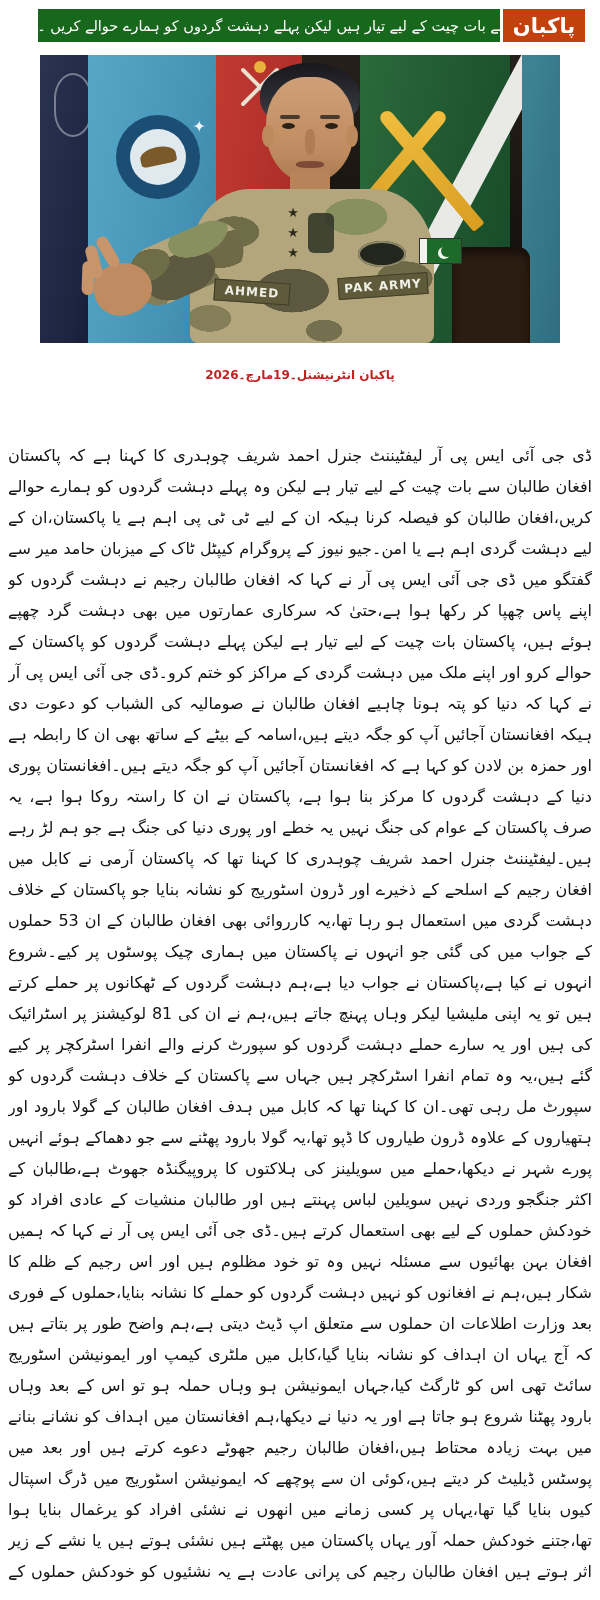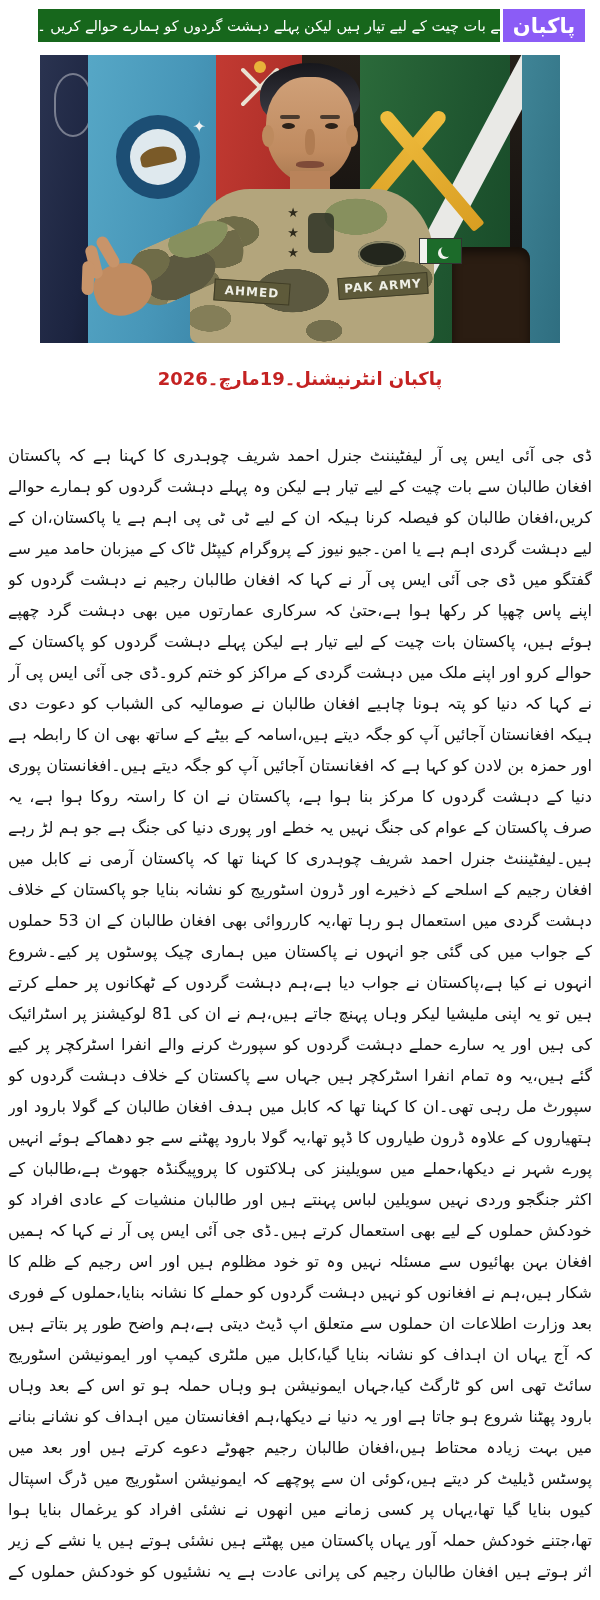--- a/index.html
+++ b/index.html
@@ -4,21 +4,21 @@
 <style>
   html,body{margin:0;padding:0;background:#ffffff;}
   .page{position:relative;width:600px;height:1600px;background:#ffffff;overflow:hidden;
         font-family:"DejaVu Sans",sans-serif;}
 
   
   .header{position:absolute;top:9px;left:0;right:0;height:33px;}
   .headline-bar{position:absolute;left:38px;right:100px;top:0;bottom:0;background:#17671c;
         color:#ffffff;display:flex;align-items:center;justify-content:center;direction:rtl;
         font-size:14.5px;white-space:nowrap;overflow:hidden;padding:0 4px;}
-  .brand{position:absolute;right:15px;width:82px;top:0;bottom:0;background:#8b5cf6;color:#ffffff;
+  .brand{position:absolute;right:15px;width:82px;top:0;bottom:0;background:#c2410c;color:#ffffff;
         font-weight:bold;font-size:21px;display:flex;align-items:center;justify-content:center;direction:rtl;}
 
   
   .photo{position:absolute;left:40px;top:55px;width:520px;height:288px;margin:0;overflow:hidden;
         background:linear-gradient(180deg,#26201a 0%,#171310 60%,#100d0a 100%);}
   .flag{position:absolute;top:0;bottom:0;}
   .flag-navy{left:0;width:62px;background:linear-gradient(100deg,#2a3350 0%,#1c2440 70%,#141a30 100%);}
   .navy-emblem{position:absolute;left:14px;top:18px;width:34px;height:60px;border:2px solid rgba(255,255,255,.55);
         border-radius:50%/40%;opacity:.7;}
   .flag-paf{left:48px;width:128px;background:linear-gradient(100deg,#56a7c6 0%,#4796b8 60%,#3c86a8 100%);}
@@ -84,21 +84,21 @@
         border-radius:50%;box-shadow:inset 0 0 0 2px #8e8a6a;}
   .pk-flag-patch{position:absolute;left:288px;top:176px;width:34px;height:24px;background:#1c6b2a;
         border-left:7px solid #f2f2ee;box-shadow:0 0 0 1px #333;}
   .pk-crescent{position:absolute;right:8px;top:6px;width:12px;height:12px;border-radius:50%;
         box-shadow:-3px 2px 0 0 #f2f2ee;}
   .chest-badge{position:absolute;left:176px;top:150px;width:26px;height:40px;background:#2e3226;
         border-radius:6px;opacity:.85;}
 
   
   .dateline{position:absolute;top:368px;left:0;right:0;text-align:center;direction:rtl;
-        color:#c42222;font-weight:bold;font-size:18px;}
+        color:#c42222;font-weight:bold;font-size:12px;}
 
   
   .article{position:absolute;top:406px;left:8px;right:8px;bottom:14px;direction:rtl;
         text-align:justify;font-size:16px;line-height:31px;color:#141414;overflow:hidden;margin-top:34px;}
   .article p{margin:0;}
 </style>
 </head>
 <body>
 
 <div class="page">

